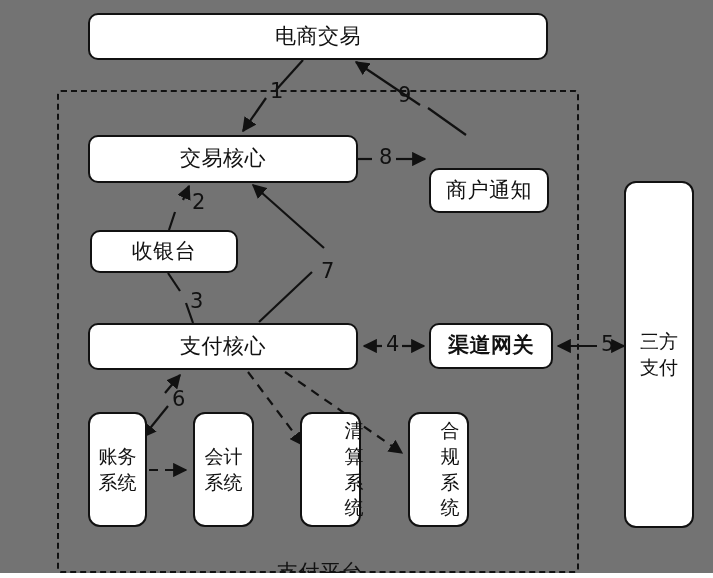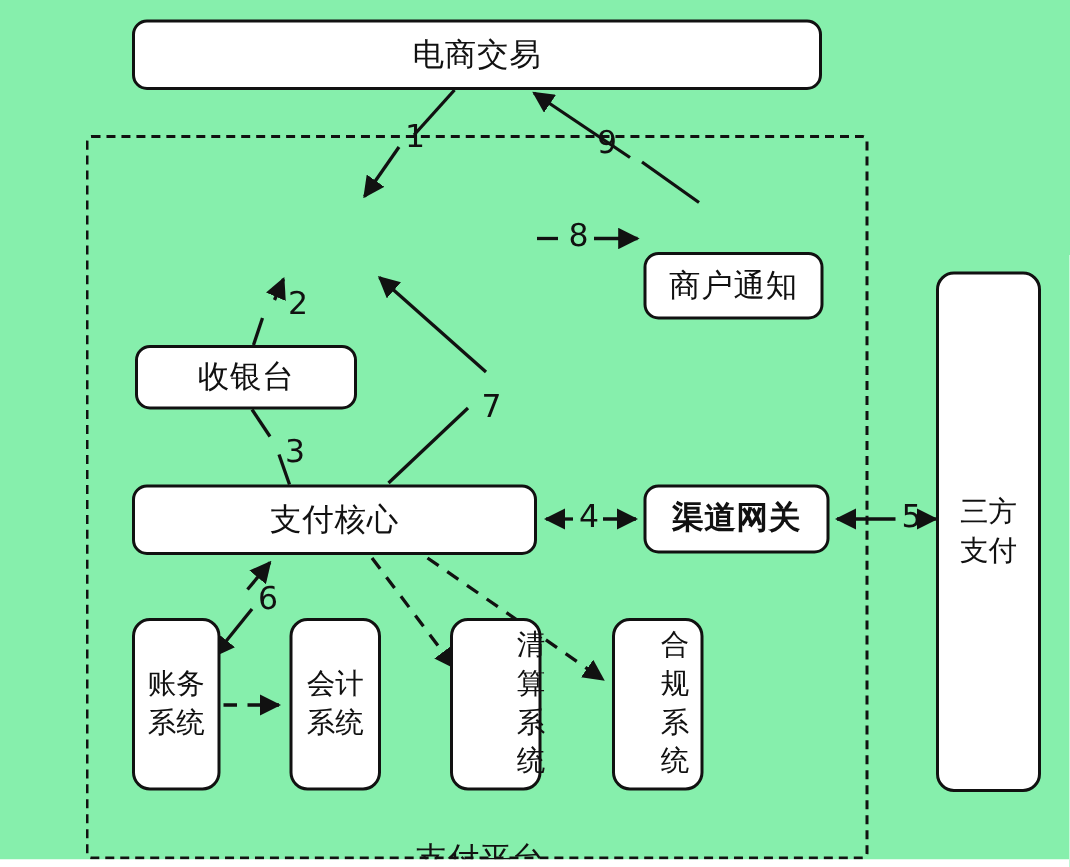--- a/index.html
+++ b/index.html
@@ -4,21 +4,21 @@
 <style>
   html, body {
     margin: 0;
     padding: 0;
     background: #ffffff;
   }
   #canvas {
     position: relative;
     width: 713px;
     height: 573px;
-    background: #86efac;
+    background: #737373;
     font-family: "DejaVu Sans", "Liberation Sans", sans-serif;
     overflow: hidden;
   }
   #svg-layer {
     position: absolute;
     left: 0;
     top: 0;
     width: 713px;
     height: 578px;
   }
@@ -76,20 +76,23 @@
 <body>
 
 <div id="canvas">
 
   <div class="dashed-container" style="left:57px; top:90px; width:522px; height:483px;"></div>
 
   <div class="node" style="left:88px; top:13px; width:460px; height:47px;">
     <span class="node-label">电商交易</span>
   </div>
 
+  <div class="node" style="left:88px; top:135px; width:270px; height:48px;">
+    <span class="node-label">交易核心</span>
+  </div>
 
   <div class="node" style="left:429px; top:136px; width:120px; height:45px;margin-top:32px;">
     <span class="node-label">商户通知</span>
   </div>
 
   <div class="node" style="left:90px; top:230px; width:148px; height:43px;justify-content:center;">
     <span class="node-label">收银台</span>
   </div>
 
   <div class="node" style="left:88px; top:323px; width:270px; height:47px;">

